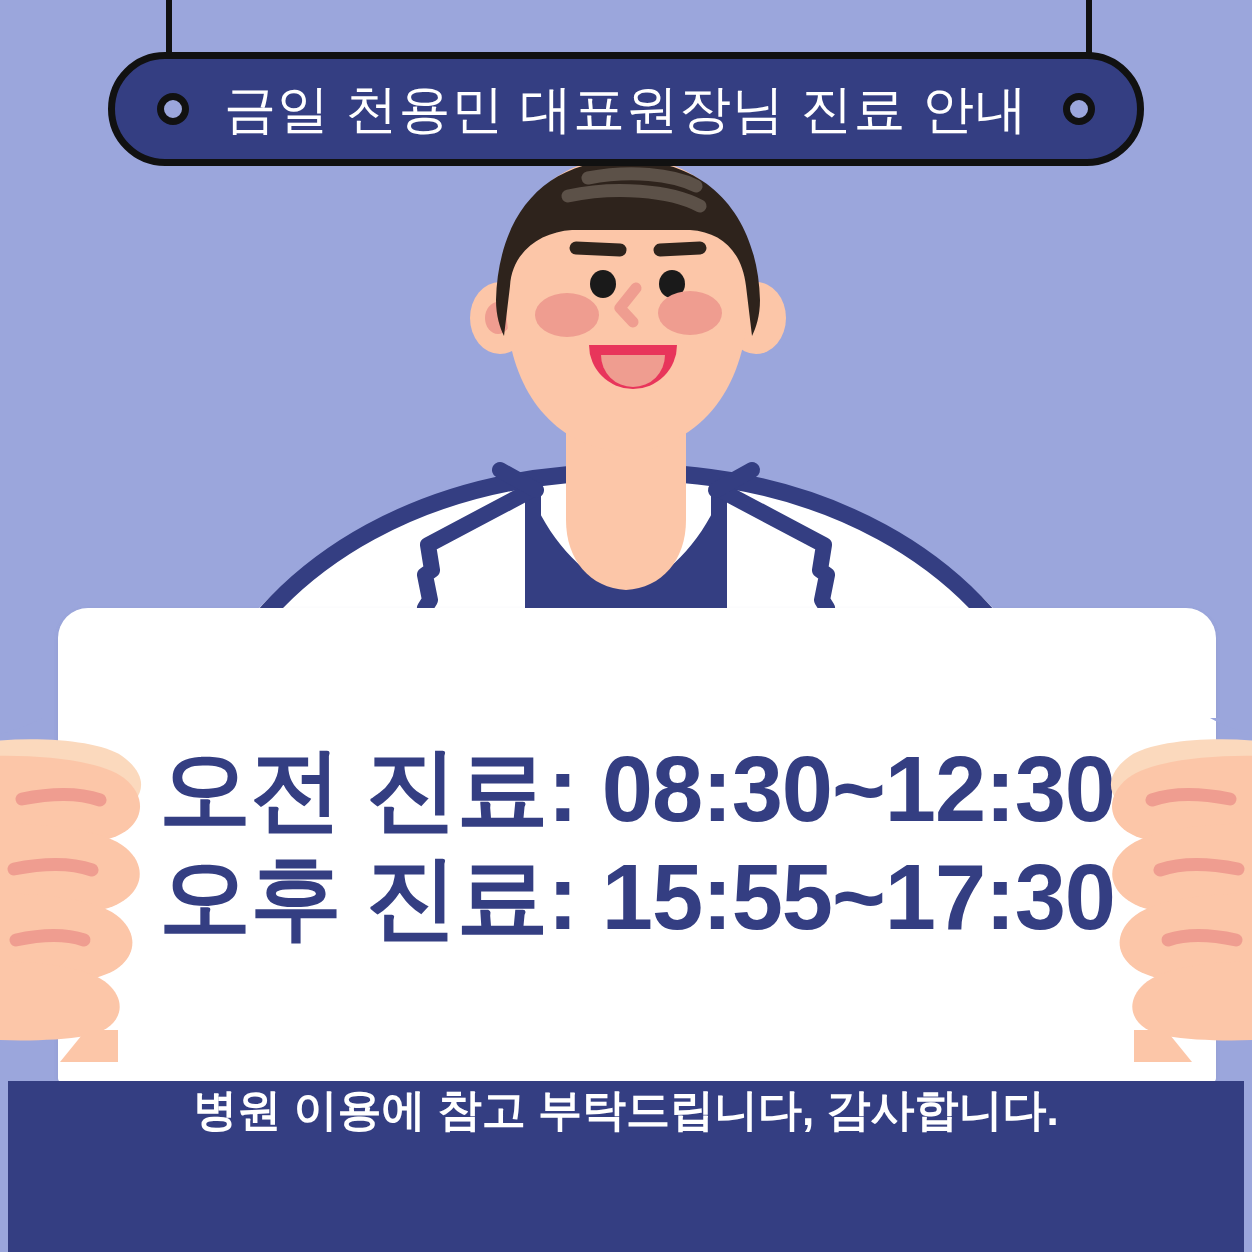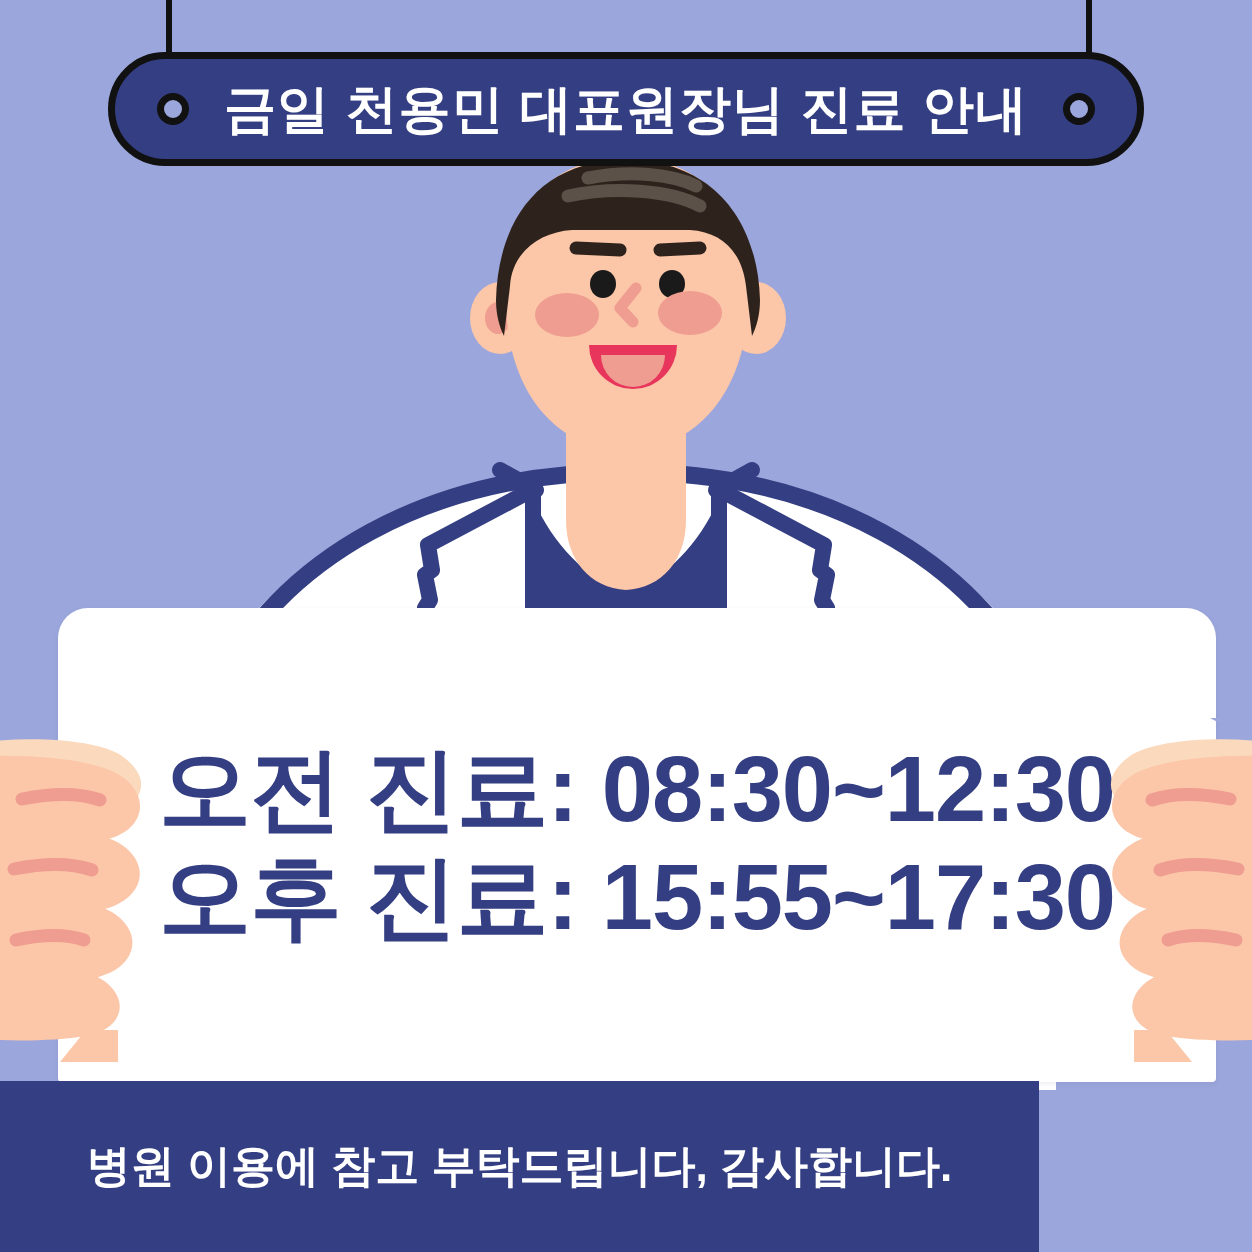--- a/index.html
+++ b/index.html
@@ -56,21 +56,21 @@
     background: #9ba6dc;
     border: 7px solid #111111;
     box-sizing: content-box;
   }
   .rivet.left  { left: 42px; }
   .rivet.right { right: 42px; }
 
   .sign-title {
     color: #ffffff;
     font-size: 52px;
-    font-weight: 700;
+    font-weight: 400;
     letter-spacing: 1px;
     white-space: nowrap;
     text-align: center;
     line-height: 1;
   }
 
   
   .character { position: absolute; left: 0; top: 0; width: 1252px; height: 1252px; z-index: 2; }
 
   
@@ -103,27 +103,26 @@
     letter-spacing: -1px;
     white-space: nowrap;
   }
 
   
   .hands { position: absolute; left:0; top:0; width:1252px; height:1252px; z-index: 5; pointer-events: none; }
 
   
   .footer-banner {
     position: absolute;
-    left: 0;
+    left: 8px;
     top: 1081px;
-    width: 1039px;
+    width: 1236px;
     height: 171px;
     background: #343e82;
     display: flex;
-    align-items: center;
     justify-content: center;
     z-index: 7;
   }
   .footer-text {
     color: #ffffff;
     font-size: 44px;
     font-weight: 900;
     letter-spacing: 0px;
     white-space: nowrap;
     text-align: center;

